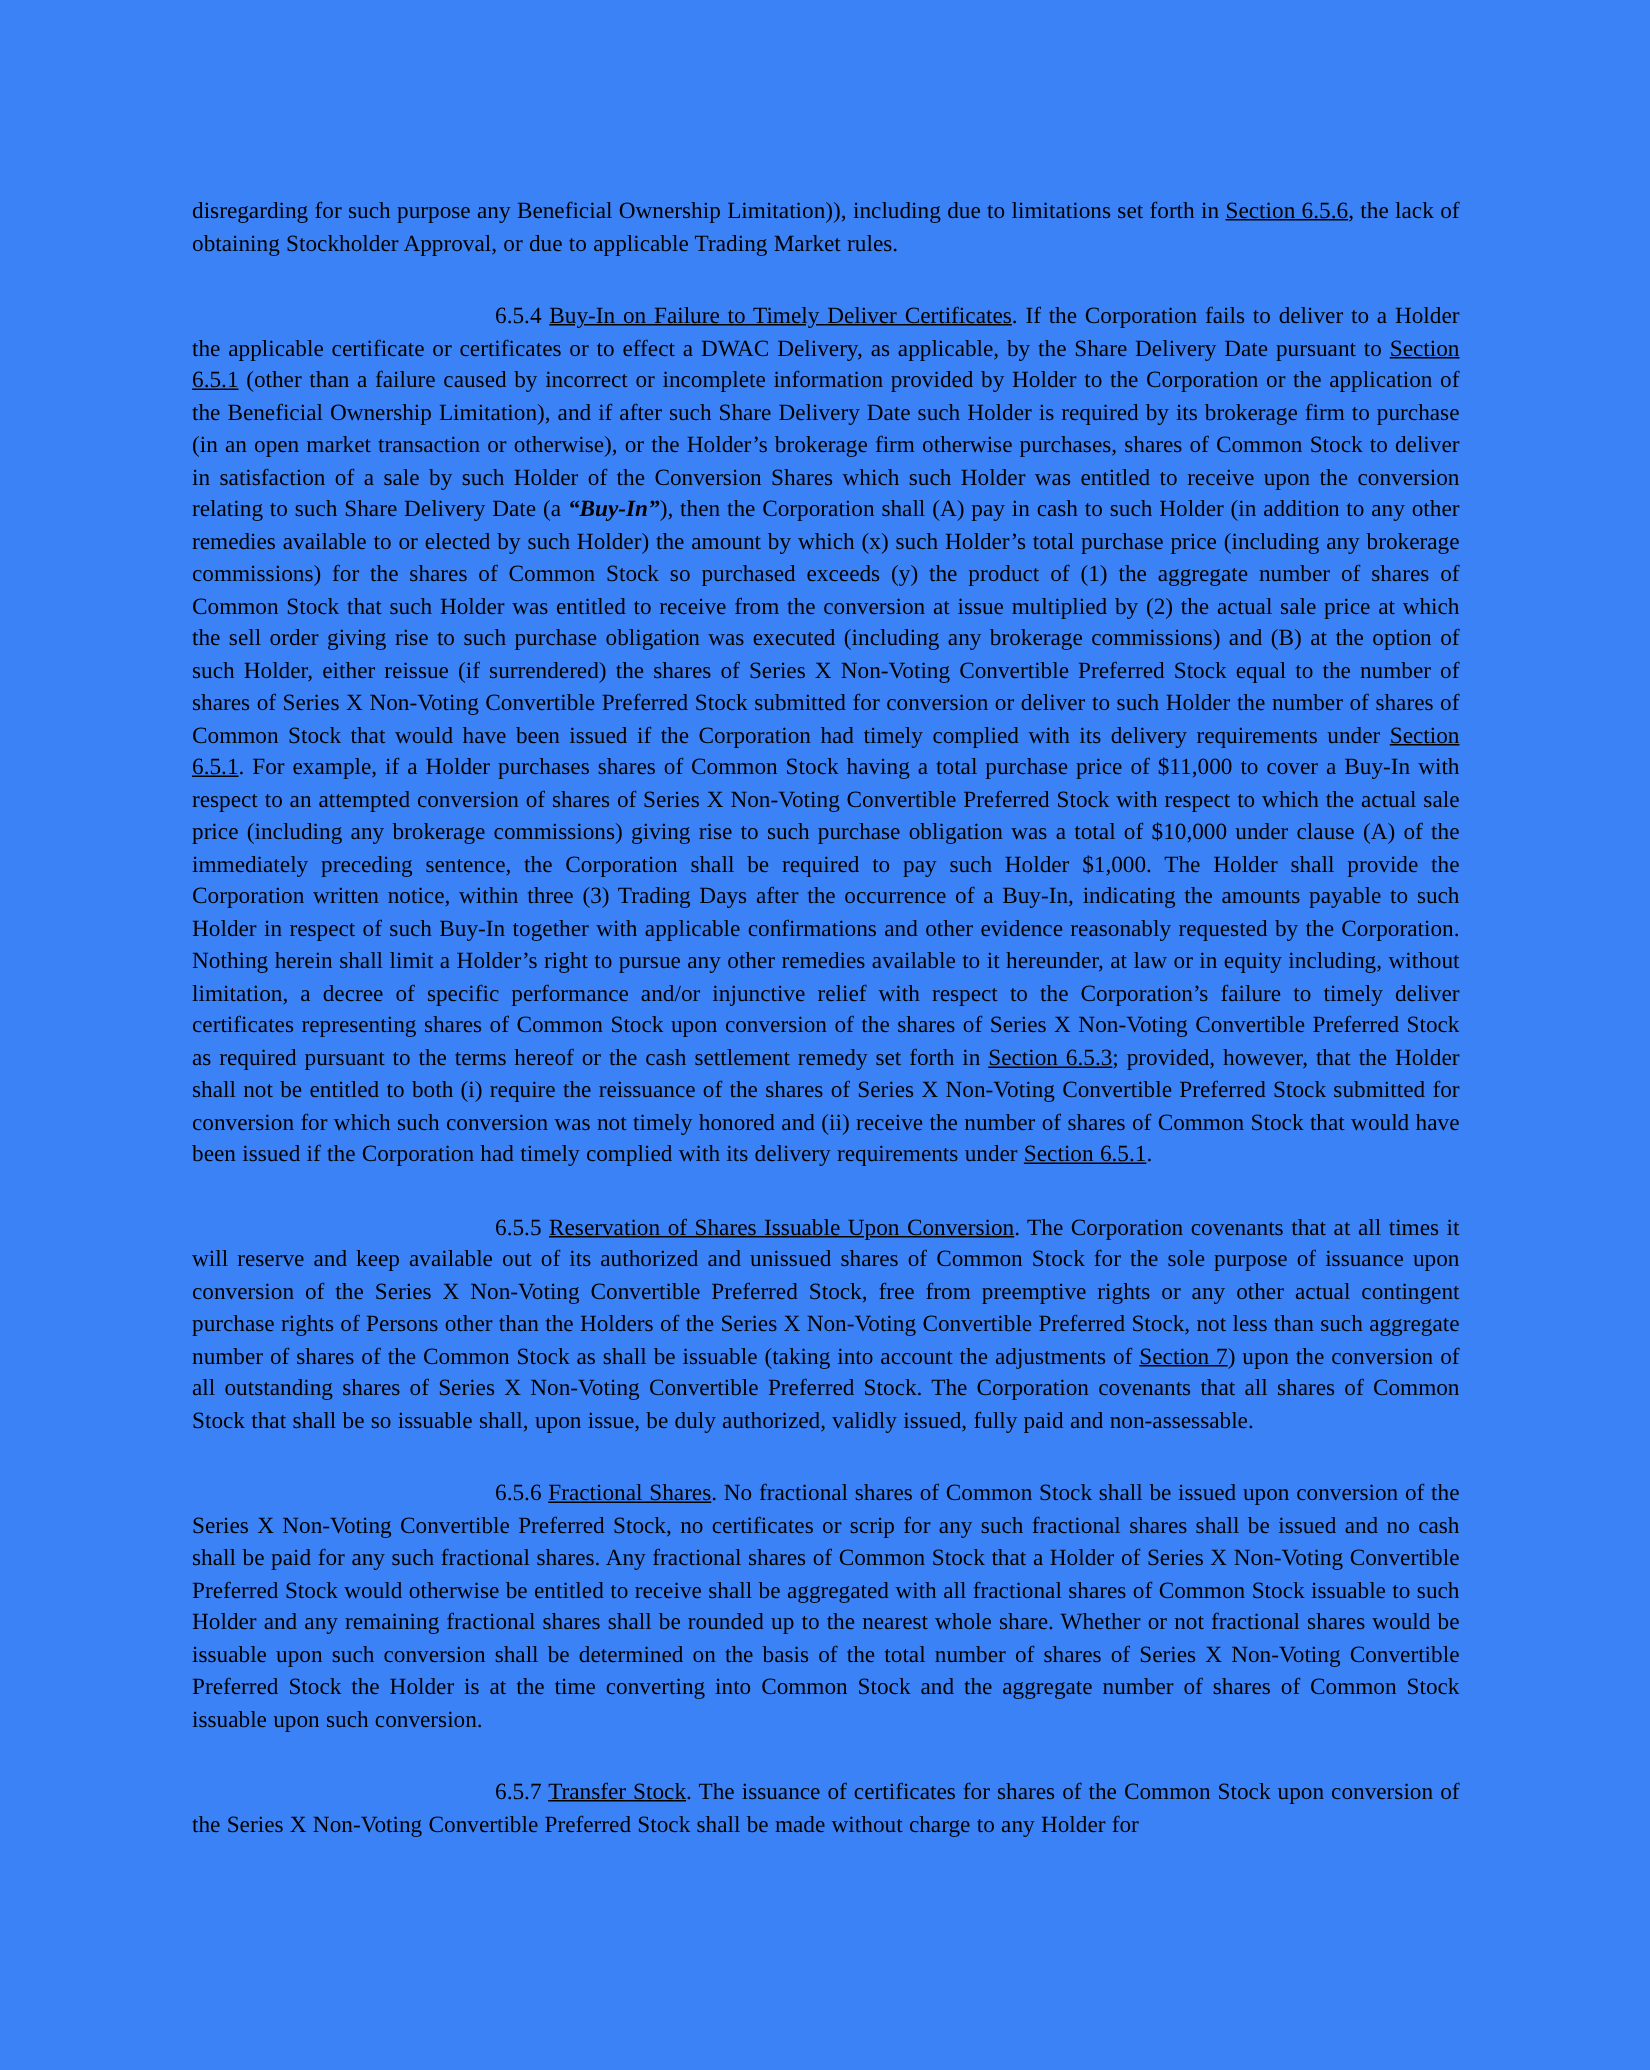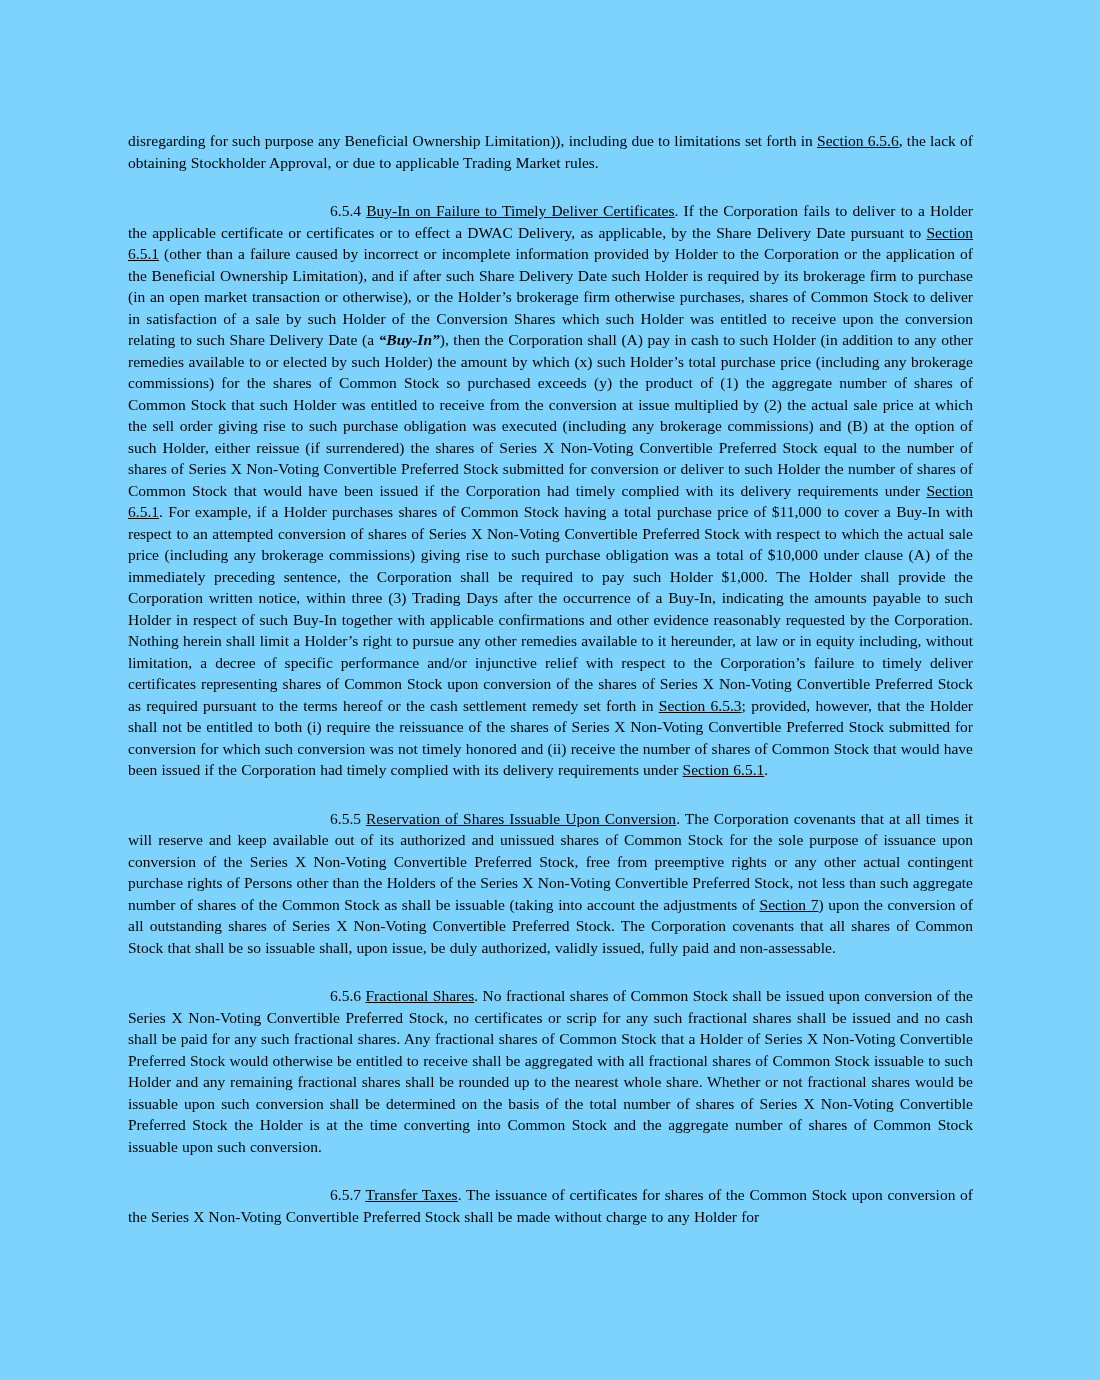--- a/index.html
+++ b/index.html
@@ -8,21 +8,21 @@
     height: 1380px;
     background: #ffffff;
     overflow: hidden;
     font-family: "Liberation Serif", "DejaVu Serif", serif;
   }
   .page {
     box-sizing: border-box;
     width: 1100px;
     height: 1380px;
     padding: 130px 127px 0 128px;
-    background: #7dd3fc;
+    background: #3b82f6;
   }
   .para {
     margin: 0 0 27px 0;
     font-size: 15.5px;
     line-height: 21.5px;
     color: #000000;
     text-align: justify;
     word-spacing: 0.02em;
   }
   .para.indent { text-indent: 202px; }
@@ -31,15 +31,15 @@
 </style>
 </head>
 <body>
 
 <div class="page">
   <div class="doc-body">
       <p class="para"><span>disregarding for such purpose any Beneficial Ownership Limitation)), including due to limitations set forth in </span><span class="seg-underline">Section 6.5.6</span><span>, the lack of obtaining Stockholder Approval, or due to applicable Trading Market rules.</span></p>
       <p class="para indent"><span>6.5.4 </span><span class="seg-underline">Buy-In on Failure to Timely Deliver Certificates</span><span>. If the Corporation fails to deliver to a Holder the applicable certificate or certificates or to effect a DWAC Delivery, as applicable, by the Share Delivery Date pursuant to </span><span class="seg-underline">Section 6.5.1</span><span> (other than a failure caused by incorrect or incomplete information provided by Holder to the Corporation or the application of the Beneficial Ownership Limitation), and if after such Share Delivery Date such Holder is required by its brokerage firm to purchase (in an open market transaction or otherwise), or the Holder’s brokerage firm otherwise purchases, shares of Common Stock to deliver in satisfaction of a sale by such Holder of the Conversion Shares which such Holder was entitled to receive upon the conversion relating to such Share Delivery Date (a </span><span class="seg-bold-italic">“Buy-In”</span><span>), then the Corporation shall (A) pay in cash to such Holder (in addition to any other remedies available to or elected by such Holder) the amount by which (x) such Holder’s total purchase price (including any brokerage commissions) for the shares of Common Stock so purchased exceeds (y) the product of (1) the aggregate number of shares of Common Stock that such Holder was entitled to receive from the conversion at issue multiplied by (2) the actual sale price at which the sell order giving rise to such purchase obligation was executed (including any brokerage commissions) and (B) at the option of such Holder, either reissue (if surrendered) the shares of Series X Non-Voting Convertible Preferred Stock equal to the number of shares of Series X Non-Voting Convertible Preferred Stock submitted for conversion or deliver to such Holder the number of shares of Common Stock that would have been issued if the Corporation had timely complied with its delivery requirements under </span><span class="seg-underline">Section 6.5.1</span><span>. For example, if a Holder purchases shares of Common Stock having a total purchase price of $11,000 to cover a Buy-In with respect to an attempted conversion of shares of Series X Non-Voting Convertible Preferred Stock with respect to which the actual sale price (including any brokerage commissions) giving rise to such purchase obligation was a total of $10,000 under clause (A) of the immediately preceding sentence, the Corporation shall be required to pay such Holder $1,000. The Holder shall provide the Corporation written notice, within three (3) Trading Days after the occurrence of a Buy-In, indicating the amounts payable to such Holder in respect of such Buy-In together with applicable confirmations and other evidence reasonably requested by the Corporation. Nothing herein shall limit a Holder’s right to pursue any other remedies available to it hereunder, at law or in equity including, without limitation, a decree of specific performance and/or injunctive relief with respect to the Corporation’s failure to timely deliver certificates representing shares of Common Stock upon conversion of the shares of Series X Non-Voting Convertible Preferred Stock as required pursuant to the terms hereof or the cash settlement remedy set forth in </span><span class="seg-underline">Section 6.5.3</span><span>; provided, however, that the Holder shall not be entitled to both (i) require the reissuance of the shares of Series X Non-Voting Convertible Preferred Stock submitted for conversion for which such conversion was not timely honored and (ii) receive the number of shares of Common Stock that would have been issued if the Corporation had timely complied with its delivery requirements under </span><span class="seg-underline">Section 6.5.1</span><span>.</span></p>
       <p class="para indent"><span>6.5.5 </span><span class="seg-underline">Reservation of Shares Issuable Upon Conversion</span><span>. The Corporation covenants that at all times it will reserve and keep available out of its authorized and unissued shares of Common Stock for the sole purpose of issuance upon conversion of the Series X Non-Voting Convertible Preferred Stock, free from preemptive rights or any other actual contingent purchase rights of Persons other than the Holders of the Series X Non-Voting Convertible Preferred Stock, not less than such aggregate number of shares of the Common Stock as shall be issuable (taking into account the adjustments of </span><span class="seg-underline">Section 7</span><span>) upon the conversion of all outstanding shares of Series X Non-Voting Convertible Preferred Stock. The Corporation covenants that all shares of Common Stock that shall be so issuable shall, upon issue, be duly authorized, validly issued, fully paid and non-assessable.</span></p>
       <p class="para indent"><span>6.5.6 </span><span class="seg-underline">Fractional Shares</span><span>. No fractional shares of Common Stock shall be issued upon conversion of the Series X Non-Voting Convertible Preferred Stock, no certificates or scrip for any such fractional shares shall be issued and no cash shall be paid for any such fractional shares. Any fractional shares of Common Stock that a Holder of Series X Non-Voting Convertible Preferred Stock would otherwise be entitled to receive shall be aggregated with all fractional shares of Common Stock issuable to such Holder and any remaining fractional shares shall be rounded up to the nearest whole share. Whether or not fractional shares would be issuable upon such conversion shall be determined on the basis of the total number of shares of Series X Non-Voting Convertible Preferred Stock the Holder is at the time converting into Common Stock and the aggregate number of shares of Common Stock issuable upon such conversion.</span></p>
-      <p class="para indent"><span>6.5.7 </span><span class="seg-underline">Transfer Taxes</span><span>. The issuance of certificates for shares of the Common Stock upon conversion of the Series X Non-Voting Convertible Preferred Stock shall be made without charge to any Holder for</span></p>
+      <p class="para indent"><span>6.5.7 </span><span class="seg-underline">Transfer Stock</span><span>. The issuance of certificates for shares of the Common Stock upon conversion of the Series X Non-Voting Convertible Preferred Stock shall be made without charge to any Holder for</span></p>
     </div>
 </div>
 
 </body></html>

